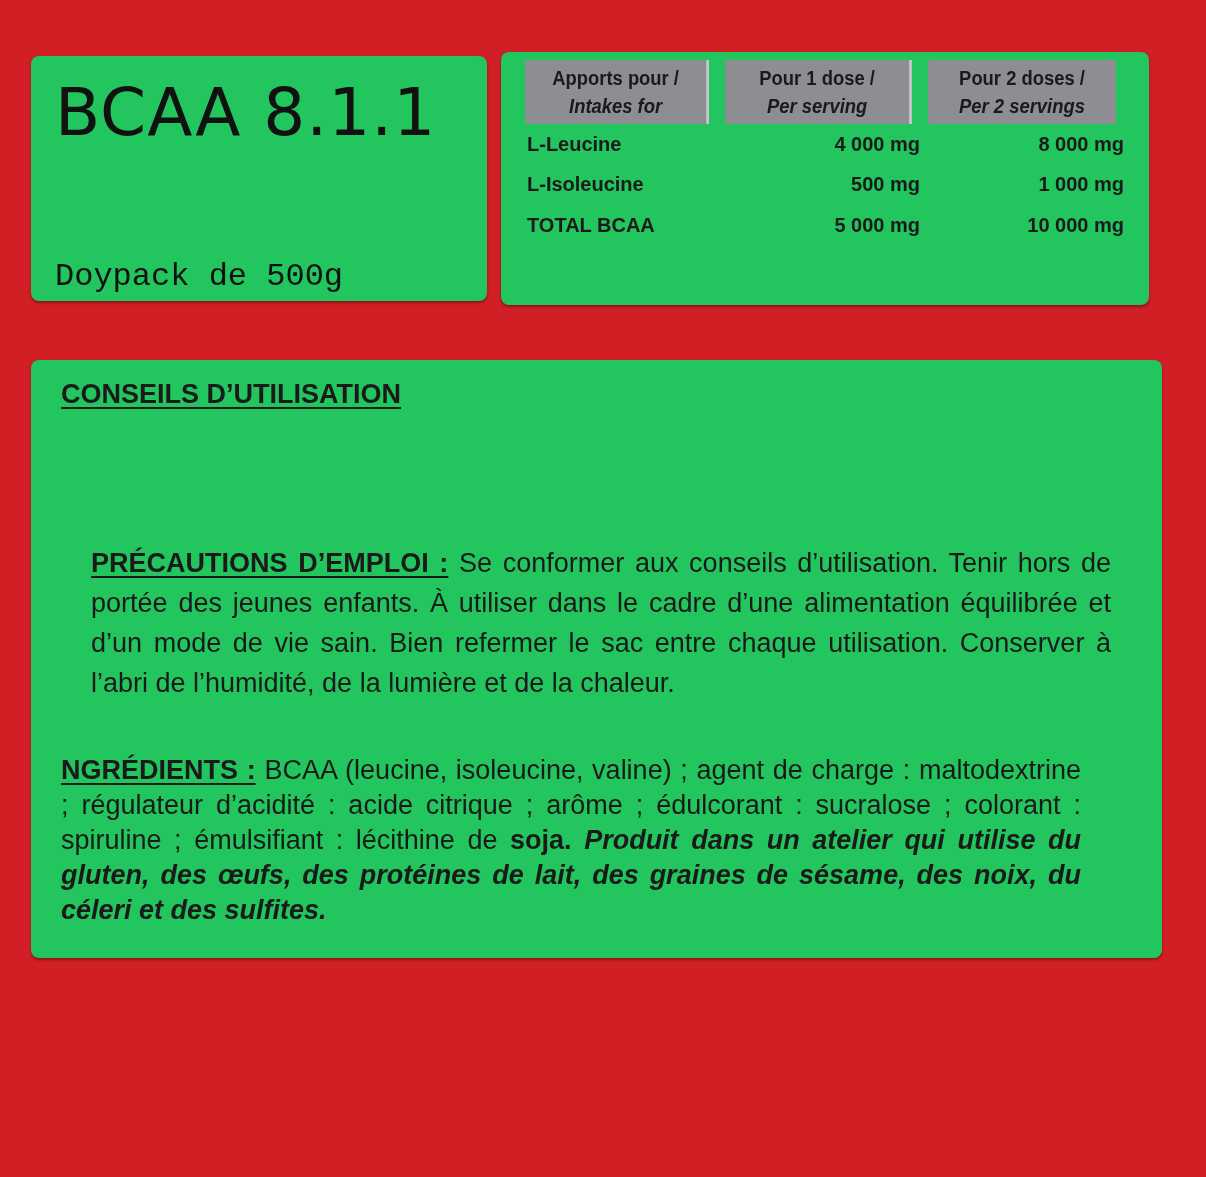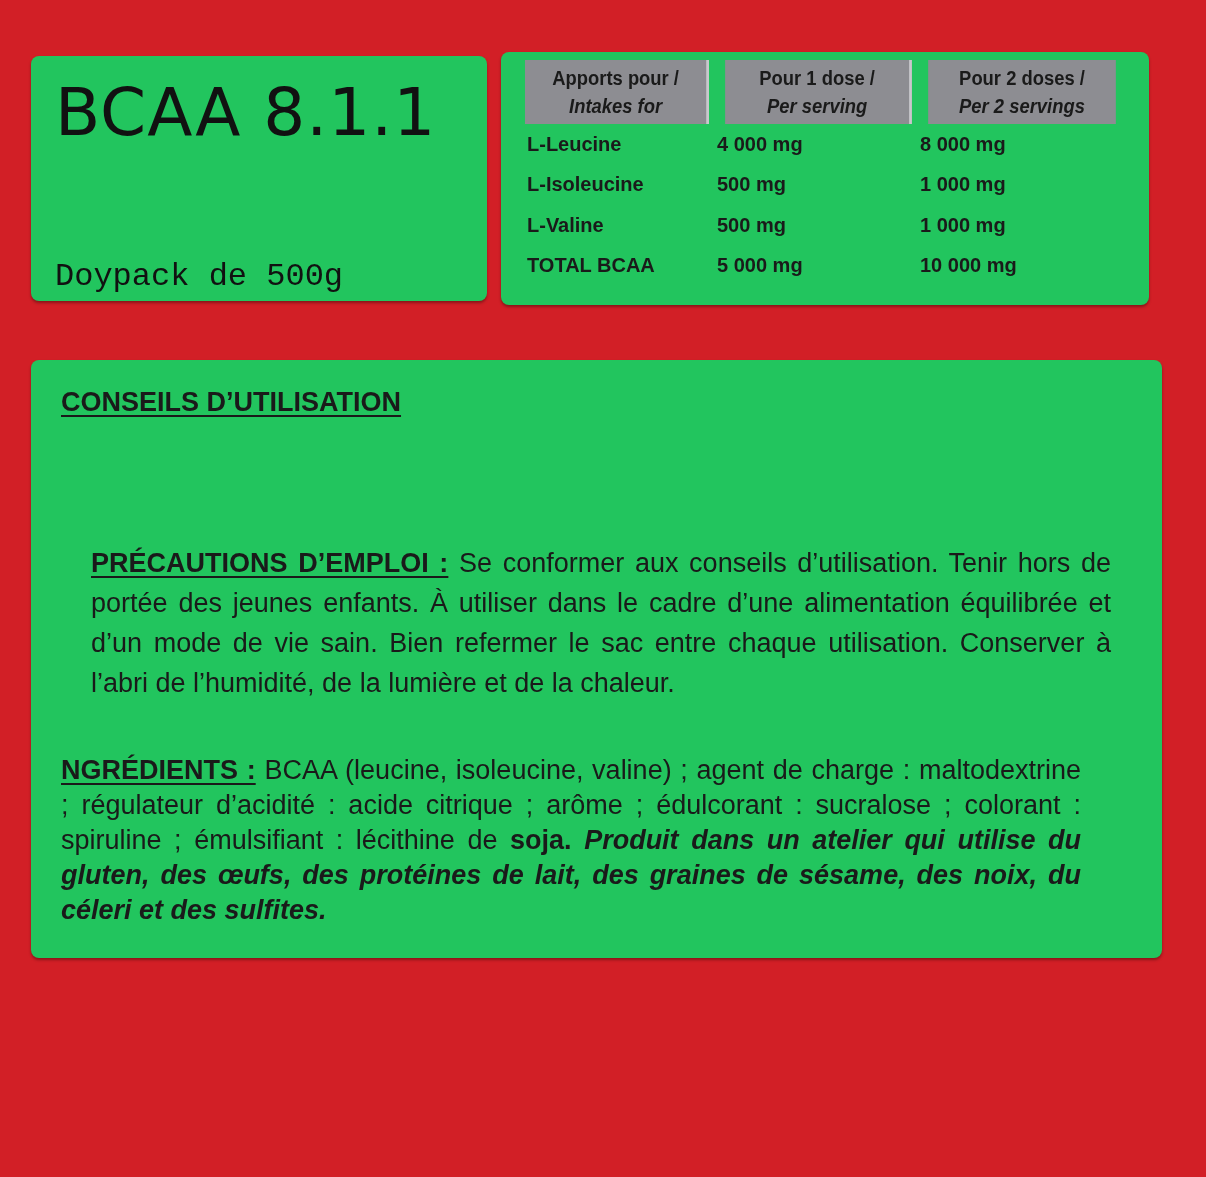--- a/index.html
+++ b/index.html
@@ -8,25 +8,25 @@
   #title-card{left:31px;top:56px;width:456px;height:245px;}
   #title{position:absolute;left:24px;top:20px;font-family:"DejaVu Sans",sans-serif;font-size:66px;line-height:74px;color:#111;letter-spacing:1px;}
   #subtitle{position:absolute;left:24px;top:201px;font-family:Liberation Mono, monospace;font-size:32px;line-height:40px;color:#111;transform:translateY(-50px);}
   #table-card{left:501px;top:52px;width:648px;height:253px;}
   table{position:absolute;left:16px;top:8px;border-collapse:separate;border-spacing:0;width:607px;font-family:"Liberation Sans",sans-serif;font-stretch:condensed;}
   th{background:#8d8d92;color:#1a1a1a;font-weight:bold;font-size:20px;line-height:28px;height:64px;padding:0;border-right:3px solid #c8c8cc;transform:scaleX(0.92);}
   th:last-child{border-right:none;}
   th .it{font-style:italic;display:block;}
   td{font-weight:bold;font-size:20px;height:40.5px;padding:0;color:#1a1a1a;}
   td.n{text-align:left;padding-left:10px;}
-  td.c{text-align:left;}
+  td.c{text-align:right;}
   #main-card{left:31px;top:360px;width:1131px;height:598px;}
   .txt{position:absolute;left:30px;width:1020px;font-family:"Liberation Sans",sans-serif;font-size:27px;line-height:40px;text-align:justify;color:#1a1a1a;}
   .h{font-weight:bold;text-decoration:underline;text-decoration-thickness:2px;text-underline-offset:4px;}
-  #sec1{top:22px;}
+  #sec1{top:14px;}
   #sec2{top:183px;margin-left:30px;}
   #sec3{top:393px;line-height:35px;}
   .b{font-weight:bold;}
   .bi{font-weight:bold;font-style:italic;}
 </style>
 </head>
 <body>
 
 <div class="card" id="title-card">
   <div id="title">BCAA 8.1.1</div>
@@ -52,25 +52,20 @@
         <td class="n">L-Leucine</td>
         <td class="c">4 000 mg</td>
         <td class="c">8 000 mg</td>
       </tr>
       <tr>
         <td class="n">L-Isoleucine</td>
         <td class="c">500 mg</td>
         <td class="c">1 000 mg</td>
       </tr>
       <tr>
-        <td class="n">L-Valine</td>
-        <td class="c">500 mg</td>
-        <td class="c">1 000 mg</td>
-      </tr>
-      <tr>
         <td class="n">TOTAL BCAA</td>
         <td class="c">5 000 mg</td>
         <td class="c">10 000 mg</td>
       </tr>
     </tbody>
   </table>
 </div>
 
 <div class="card" id="main-card">
   <div class="txt" id="sec1">

